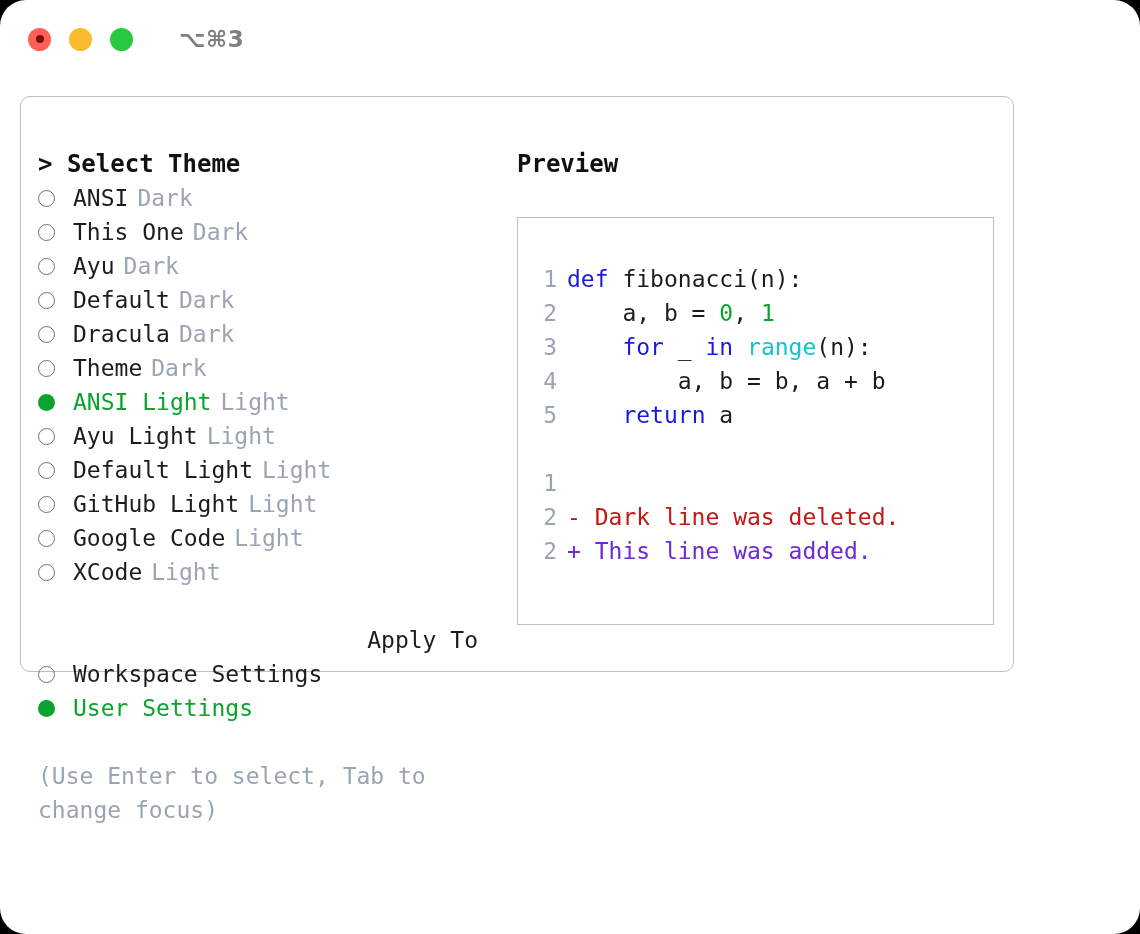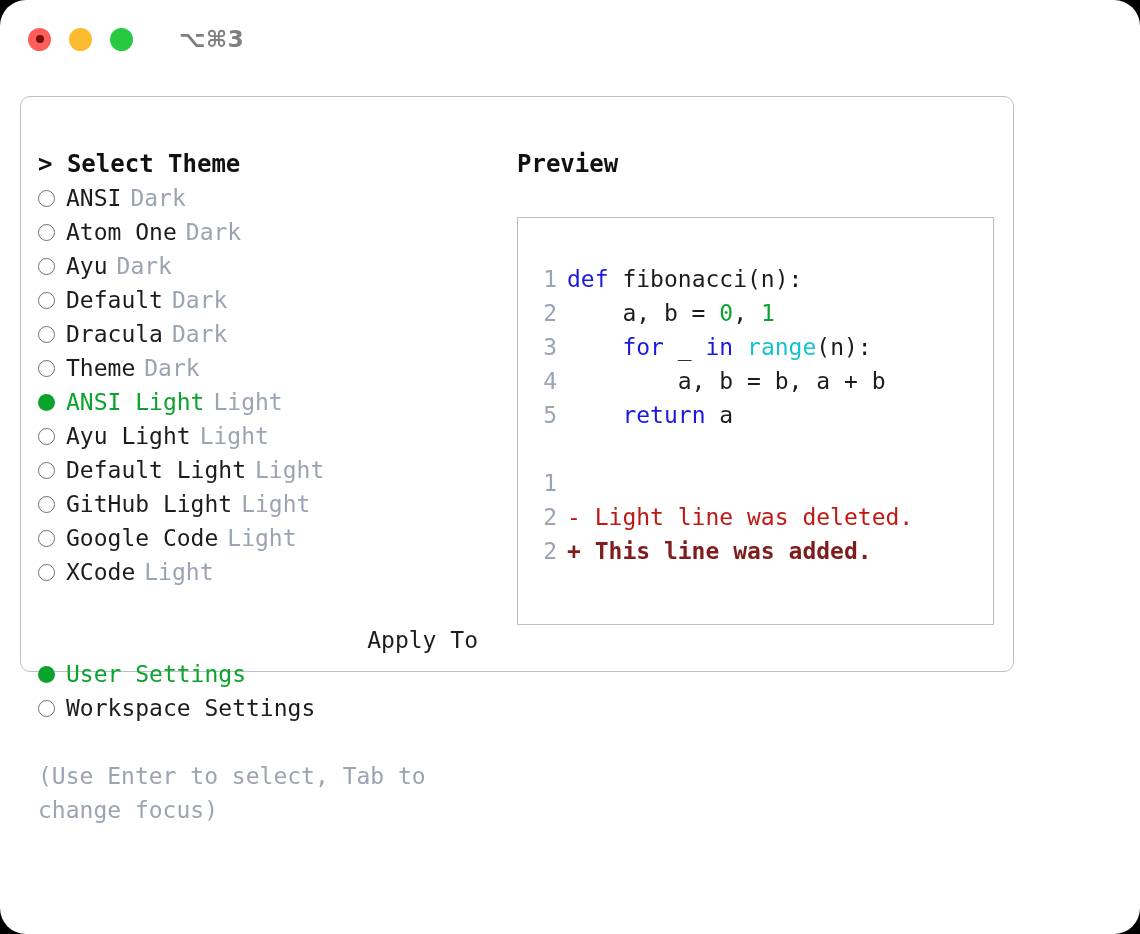--- a/index.html
+++ b/index.html
@@ -129,20 +129,21 @@
     border: 1.6px solid #6f6f6f;
     background: transparent;
   }
   .radio.on {
     border: none;
     background: #0aa32e;
   }
   .opt-label {
     color: #1c1c1c;
     white-space: pre;
+    margin-left: 7px;
   }
   .opt-row.selected .opt-label { color: #0aa32e; }
   .opt-tag {
     color: #9aa4b2;
     white-space: pre;
     margin-left: 9px;
   }
 
   .section-spacer { height: 34px; }
   .subheader {
@@ -214,21 +215,21 @@
   .diff-line {
     height: 34px;
     line-height: 34px;
     font-size: 23px;
     white-space: pre;
     display: flex;
     align-items: baseline;
   }
   .diff-ctx { color: #8a8a8a; }
   .diff-del { color: #c01813; }
-  .diff-add { color: #7f1d1d; font-weight: bold; }
+  .diff-add { color: #6d28d9; }
 </style>
 </head>
 <body>
 
 <div class="app-card">
 
   <div class="titlebar">
     <div class="traffic-lights">
       <span class="tl tl-red"></span>
       <span class="tl tl-yellow"></span>
@@ -238,61 +239,61 @@
   </div>
 
   <div class="main-panel">
     <div class="columns">
 
       <div class="left-col">
         <div class="panel-header">&gt; Select Theme</div>
 
         <div id="theme-list">
             <div class="opt-row"><span class="radio off"></span><span class="opt-label">ANSI</span><span class="opt-tag">Dark</span></div>
-            <div class="opt-row"><span class="radio off"></span><span class="opt-label">Atom One</span><span class="opt-tag">Dark</span></div>
+            <div class="opt-row"><span class="radio off"></span><span class="opt-label">This One</span><span class="opt-tag">Dark</span></div>
             <div class="opt-row"><span class="radio off"></span><span class="opt-label">Ayu</span><span class="opt-tag">Dark</span></div>
             <div class="opt-row"><span class="radio off"></span><span class="opt-label">Default</span><span class="opt-tag">Dark</span></div>
             <div class="opt-row"><span class="radio off"></span><span class="opt-label">Dracula</span><span class="opt-tag">Dark</span></div>
             <div class="opt-row"><span class="radio off"></span><span class="opt-label">Theme</span><span class="opt-tag">Dark</span></div>
             <div class="opt-row selected"><span class="radio on"></span><span class="opt-label">ANSI Light</span><span class="opt-tag">Light</span></div>
             <div class="opt-row"><span class="radio off"></span><span class="opt-label">Ayu Light</span><span class="opt-tag">Light</span></div>
             <div class="opt-row"><span class="radio off"></span><span class="opt-label">Default Light</span><span class="opt-tag">Light</span></div>
             <div class="opt-row"><span class="radio off"></span><span class="opt-label">GitHub Light</span><span class="opt-tag">Light</span></div>
             <div class="opt-row"><span class="radio off"></span><span class="opt-label">Google Code</span><span class="opt-tag">Light</span></div>
             <div class="opt-row"><span class="radio off"></span><span class="opt-label">XCode</span><span class="opt-tag">Light</span></div>
           </div>
 
         <div class="section-spacer"></div>
 
         <div class="subheader">Apply To</div>
 
         <div id="apply-list">
+            <div class="opt-row"><span class="radio off"></span><span class="opt-label">Workspace Settings</span></div>
             <div class="opt-row selected"><span class="radio on"></span><span class="opt-label">User Settings</span></div>
-            <div class="opt-row"><span class="radio off"></span><span class="opt-label">Workspace Settings</span></div>
           </div>
 
         <div class="hint">(Use Enter to select, Tab to change focus)</div>
       </div>
 
       <div class="right-col">
         <div class="panel-header">Preview</div>
 
         <div class="preview-box">
           <div class="code-area">
             <div id="code-lines">
                 <div class="code-line"><span class="ln">1</span><span class="code-text"><span class="tok-kw">def </span><span class="tok-plain">fibonacci(n):</span></span></div>
                 <div class="code-line"><span class="ln">2</span><span class="code-text"><span class="tok-plain">    a, b = </span><span class="tok-num">0</span><span class="tok-plain">, </span><span class="tok-num">1</span></span></div>
                 <div class="code-line"><span class="ln">3</span><span class="code-text"><span class="tok-plain">    </span><span class="tok-kw">for</span><span class="tok-plain"> _ </span><span class="tok-kw">in</span><span class="tok-plain"> </span><span class="tok-fn">range</span><span class="tok-plain">(n):</span></span></div>
                 <div class="code-line"><span class="ln">4</span><span class="code-text"><span class="tok-plain">        a, b = b, a + b</span></span></div>
                 <div class="code-line"><span class="ln">5</span><span class="code-text"><span class="tok-plain">    </span><span class="tok-kw">return</span><span class="tok-plain"> a</span></span></div>
               </div>
             <div class="blank-line"></div>
             <div id="diff-lines">
                 <div class="diff-line"><span class="ln">1</span></div>
-                <div class="diff-line"><span class="ln">2</span><span class="diff-del">- Light line was deleted.</span></div>
+                <div class="diff-line"><span class="ln">2</span><span class="diff-del">- Dark line was deleted.</span></div>
                 <div class="diff-line"><span class="ln">2</span><span class="diff-add">+ This line was added.</span></div>
               </div>
           </div>
         </div>
       </div>
 
     </div>
   </div>
 </div>
 

